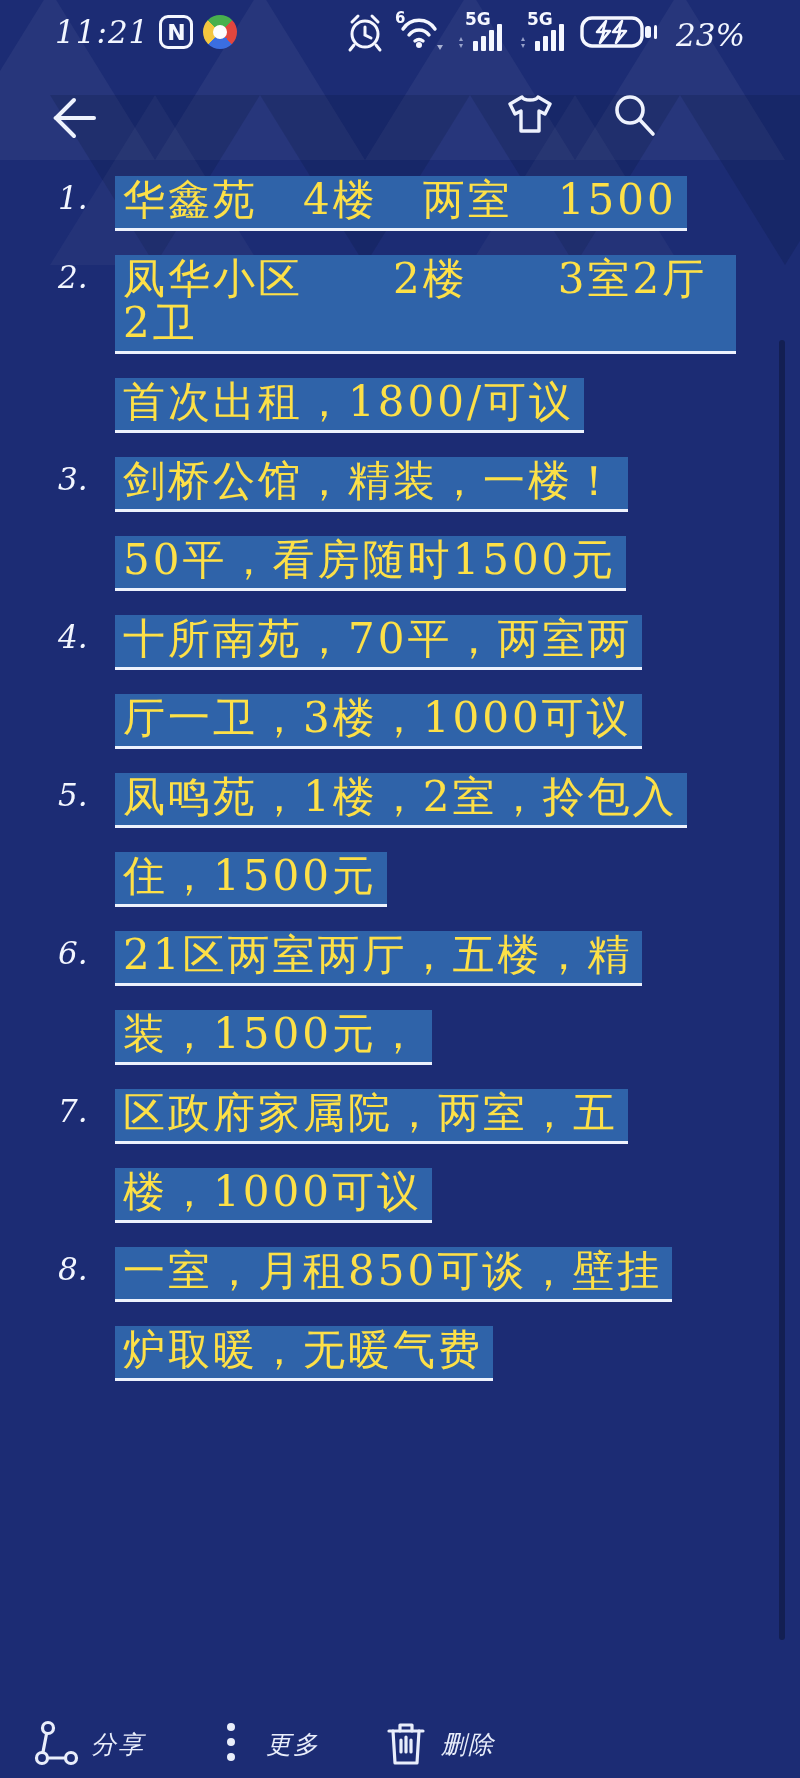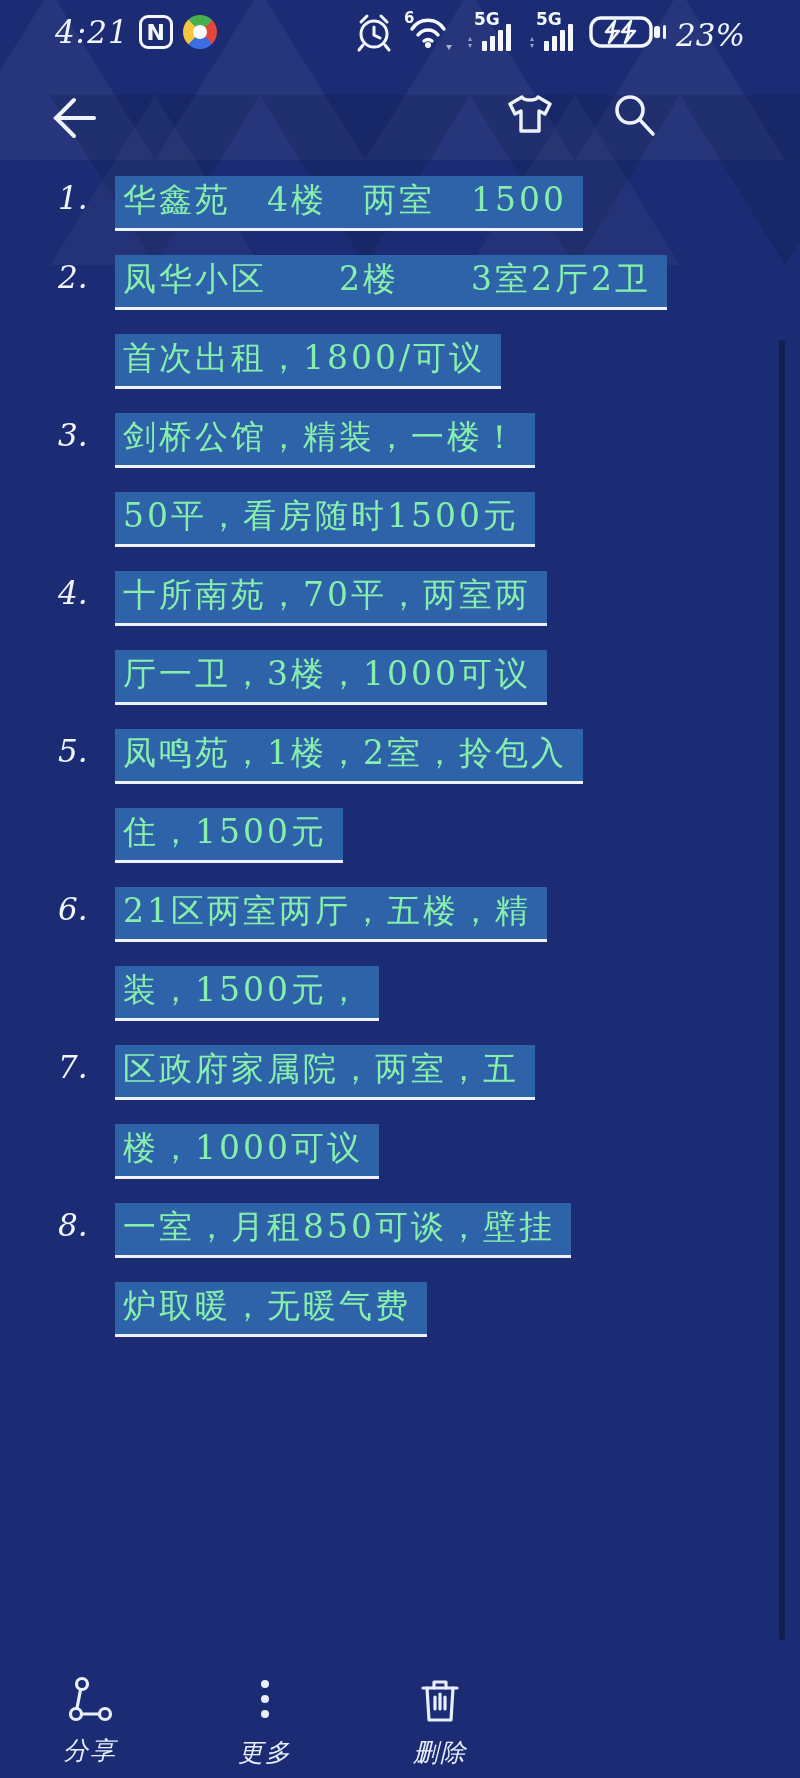--- a/index.html
+++ b/index.html
@@ -18,44 +18,44 @@
   
   .status-bar{position:absolute;top:8px;left:0;right:0;height:48px;display:flex;align-items:center;padding:0 55px;}
   .sb-time{font-size:31px;font-style:italic;letter-spacing:1px;}
   .sb-left{display:flex;align-items:center;gap:10px;}
   .sb-right{margin-left:auto;display:flex;align-items:flex-end;gap:10px;}
   .nfc{width:34px;height:34px;border:3px solid #f5f7ff;border-radius:9px;display:flex;align-items:center;justify-content:center;
        font-family:"DejaVu Sans","Liberation Sans",sans-serif;font-weight:bold;font-size:22px;color:#f5f7ff;box-sizing:border-box;}
   .swirl{width:34px;height:34px;border-radius:50%;position:relative;
          background:conic-gradient(from -45deg,#48b04d 0 25%,#e2463e 25% 50%,#3b6ee0 50% 75%,#f4c63f 75% 100%);}
   .swirl::after{content:"";position:absolute;inset:10px;border-radius:50%;background:#fdfdfd;}
-  .sb-pct{font-size:31px;font-style:italic;margin-left:0;}
+  .sb-pct{font-size:31px;font-style:italic;margin-left:9px;}
   .sb-icon{display:block;}
 
   
   .nav-bar{position:absolute;top:84px;left:0;right:0;height:64px;display:flex;align-items:center;padding:0 140px 0 44px;}
   .nav-right{margin-left:auto;display:flex;align-items:center;gap:52px;}
   .nav-btn{background:none;border:none;padding:0;cursor:pointer;display:block;}
 
   
   .note-list{position:absolute;top:176px;left:58px;right:64px;}
   .note-line{position:relative;padding-left:57px;margin-bottom:24px;}
   .note-num{position:absolute;left:0;top:4px;font-size:31px;font-style:italic;color:#f2f6ff;}
   .note-text{
-    display:inline-block;background:#2f63a9;color:#86efac;
-    font-size:33px;line-height:44px;letter-spacing:3px;
-    padding:2px 16px 6px 8px;border-bottom:3px solid #edf2fd;
+    display:inline-block;background:#2f63a9;color:#fde047;
+    font-size:42px;line-height:44px;letter-spacing:3px;
+    padding:2px 10px 6px 8px;border-bottom:3px solid #edf2fd;
   }
 
   
   .scrollbar-thumb{position:absolute;right:15px;top:340px;width:6px;height:1300px;background:#131f53;border-radius:3px;}
 
   
   .toolbar{position:absolute;left:0;bottom:8px;display:flex;gap:45px;padding:0 0 0 25px;}
-  .tool{width:130px;display:flex;flex-direction:column;align-items:center;gap:10px;background:none;border:none;color:#e9eefb;cursor:pointer;
+  .tool{width:130px;display:flex;flex-direction:row;align-items:center;gap:10px;background:none;border:none;color:#e9eefb;cursor:pointer;
         font-family:Liberation Sans, sans-serif;}
   .tool-label{font-size:25px;font-style:italic;letter-spacing:2px;color:#e9eefb;}
 
   svg{overflow:visible;}
   .sg-label{font-family:"DejaVu Sans","Liberation Sans",sans-serif;font-weight:bold;}
 </style>
 </head>
 <body>
 
 <div class="screen">
@@ -68,21 +68,21 @@
     <div class="tri down" style="left:50px;top:95px"></div>
     <div class="tri down" style="left:260px;top:95px"></div>
     <div class="tri down" style="left:470px;top:95px"></div>
     <div class="tri down" style="left:680px;top:95px"></div>
     <div class="tri up2" style="left:50px;top:95px"></div>
     <div class="tri up2" style="left:470px;top:95px"></div>
   </div>
 
   <div class="status-bar">
     <div class="sb-left">
-      <span class="sb-time">4:21</span>
+      <span class="sb-time">11:21</span>
       <span class="nfc">N</span>
       <span class="swirl"></span>
     </div>
     <div class="sb-right">
 
       <svg class="sb-icon" width="40" height="42" viewBox="0 0 40 42">
         <g stroke="#f5f7ff" stroke-width="3" fill="none" stroke-linecap="round">
           <circle cx="20" cy="23" r="13"></circle>
           <path d="M20 16 v8 l6 3"></path>
           <path d="M9 34 l-4 5 M31 34 l4 5"></path>

